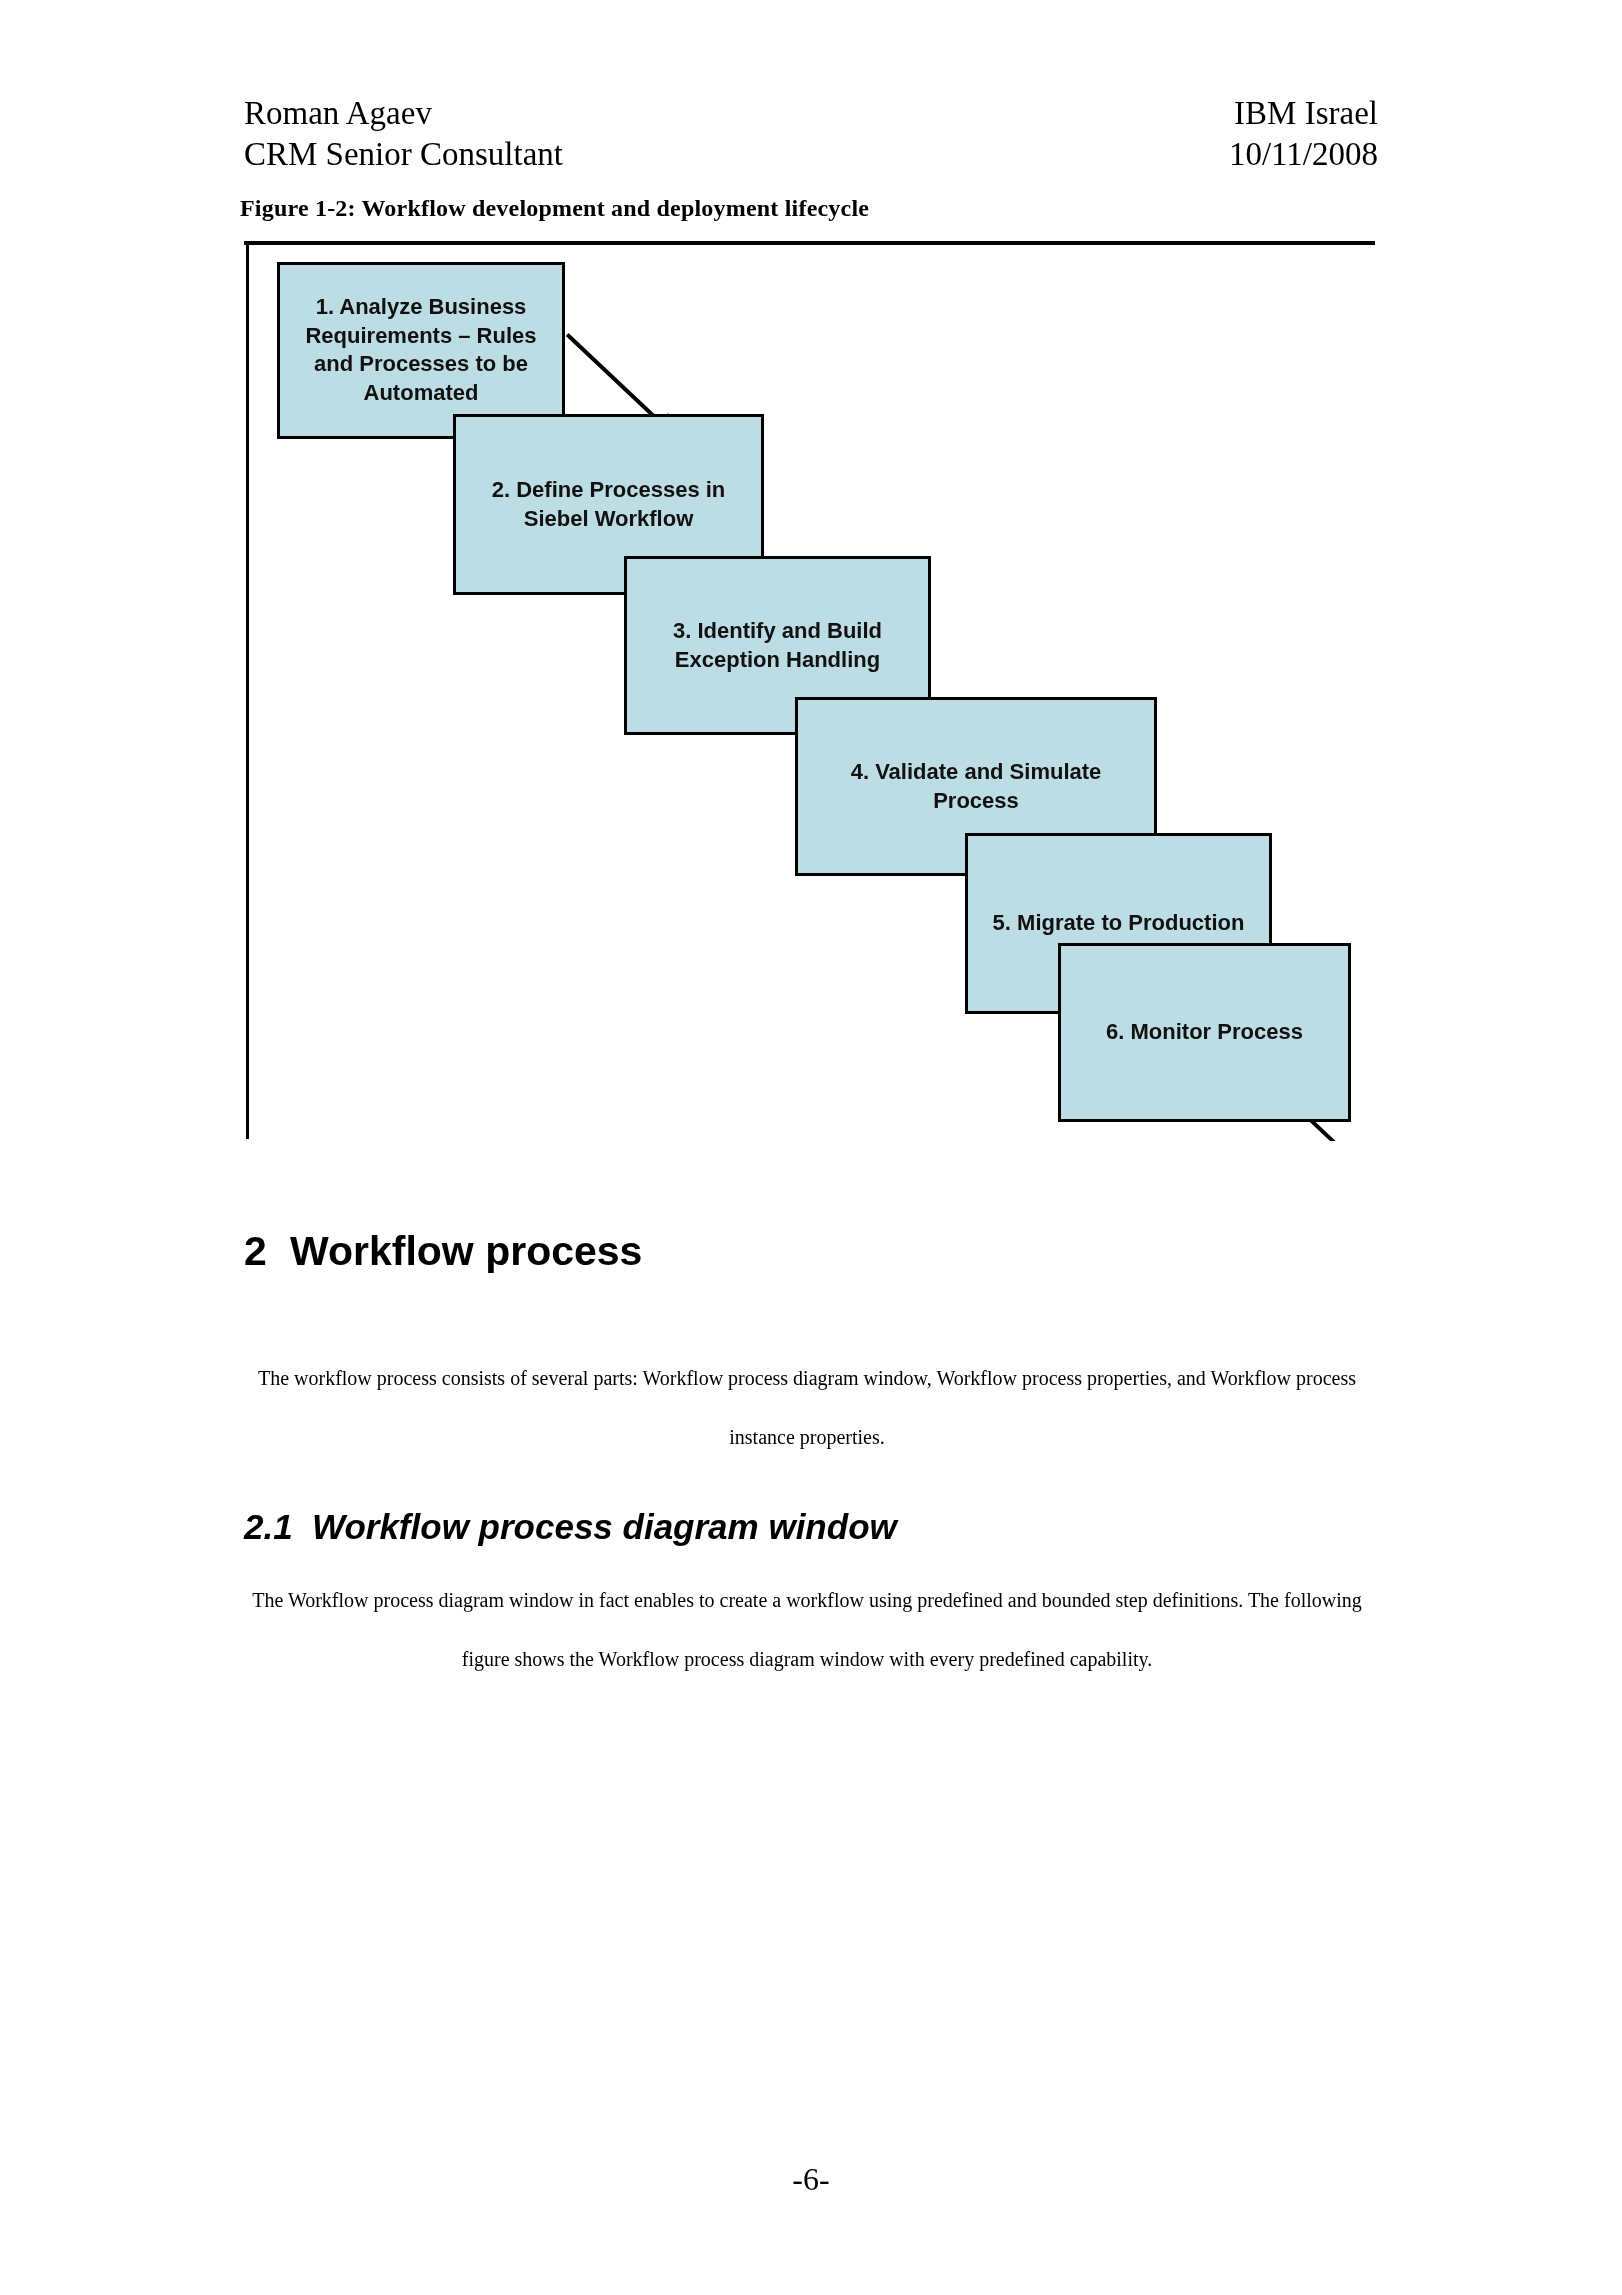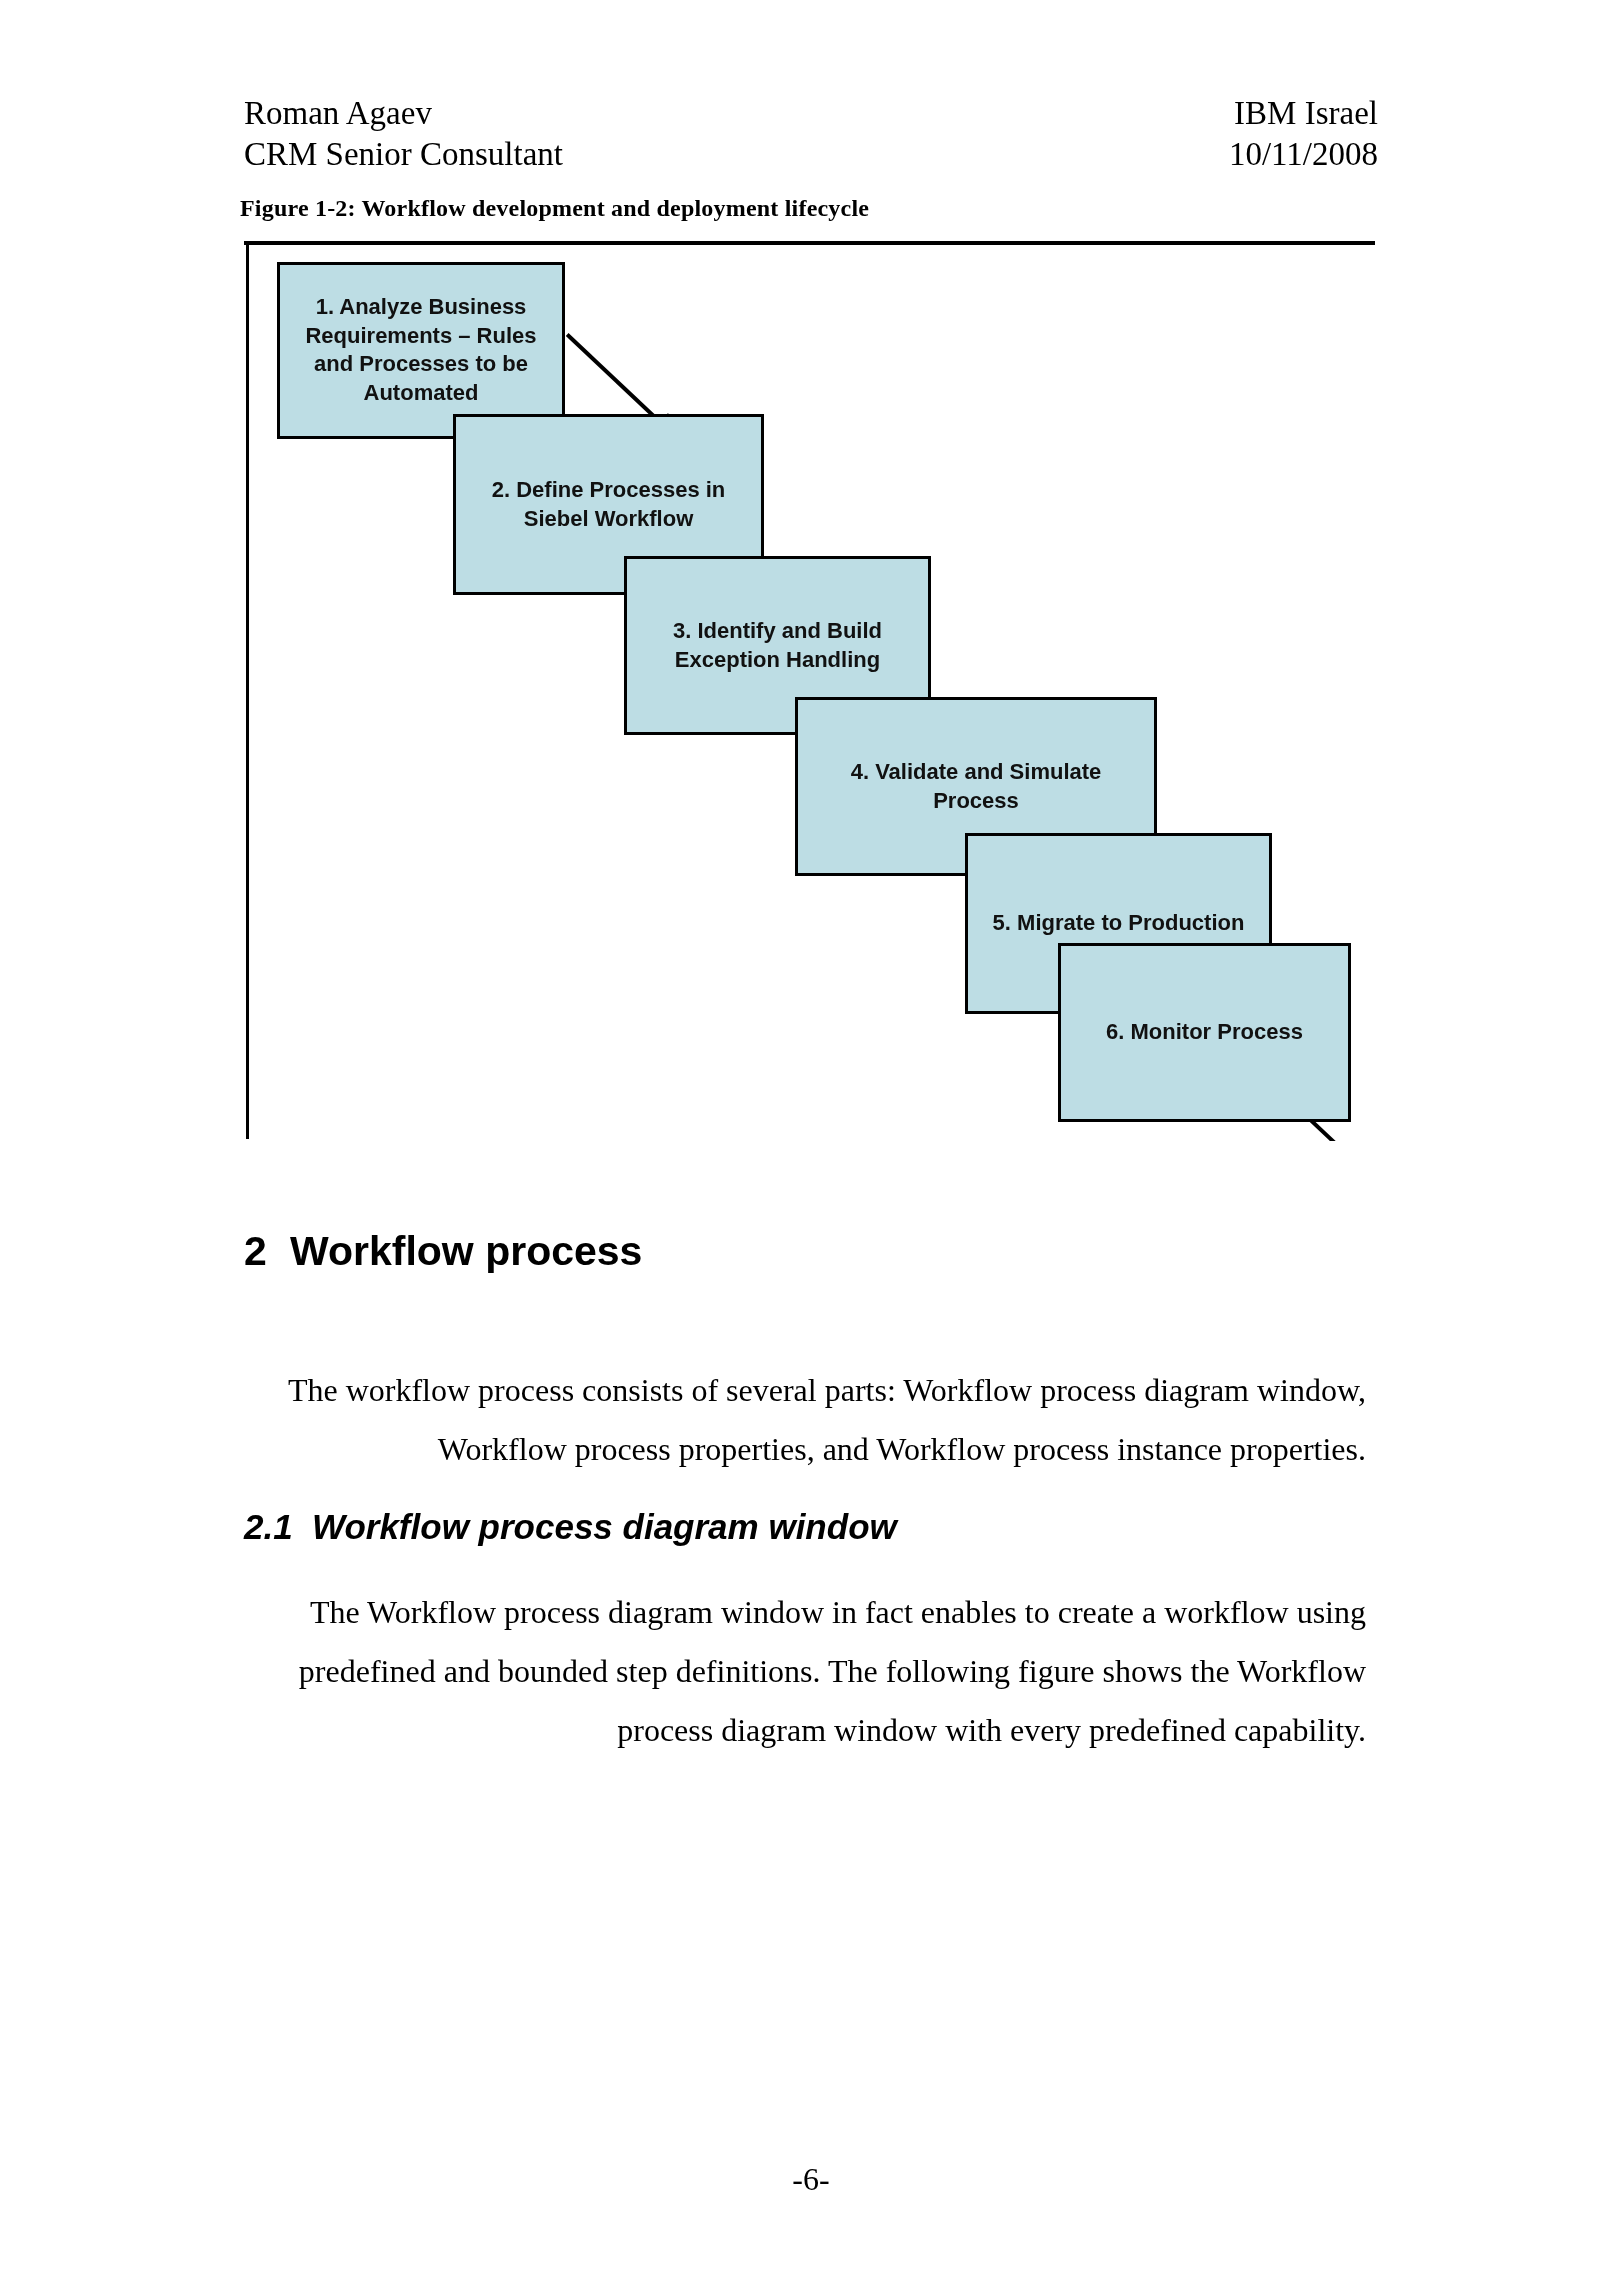--- a/index.html
+++ b/index.html
@@ -117,25 +117,25 @@
     font-family: "Liberation Sans", "DejaVu Sans", sans-serif;
     font-weight: bold;
     font-size: 41px;
     line-height: 51px;
     white-space: nowrap;
   }
   .h1 .num { display: inline-block; min-width: 46px; }
 
   .body-para {
     position: absolute;
-    left: 232px;
+    left: 240px;
     width: 1134px;
-    font-size: 32px;
+    font-size: 20px;
     line-height: 59px;
-    text-align: right;
+    text-align: center;
   }
   #para-intro { top: 1329px; }
   #para-diagram { top: 1551px; }
 
   .h2 {
     position: absolute;
     left: 244px;
     top: 1467px;
     font-family: "Liberation Sans", "DejaVu Sans", sans-serif;
     font-weight: bold;

